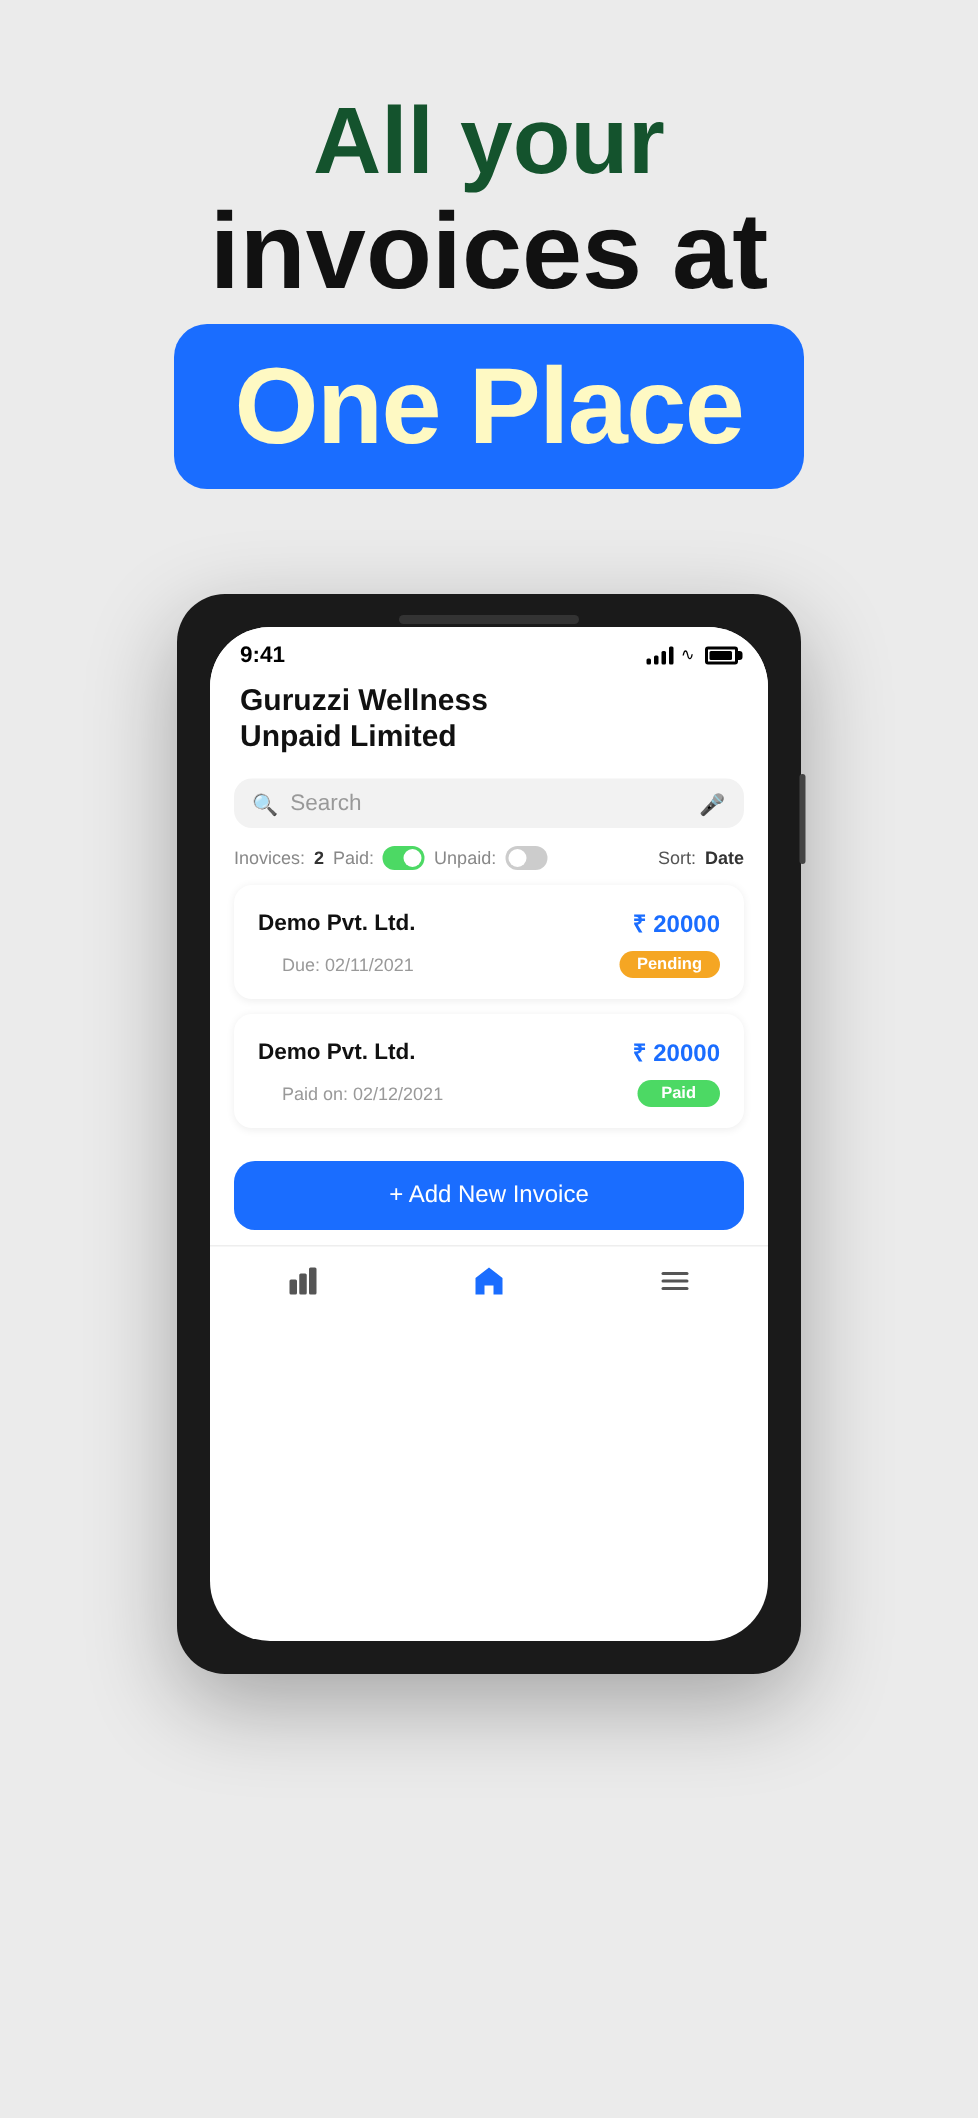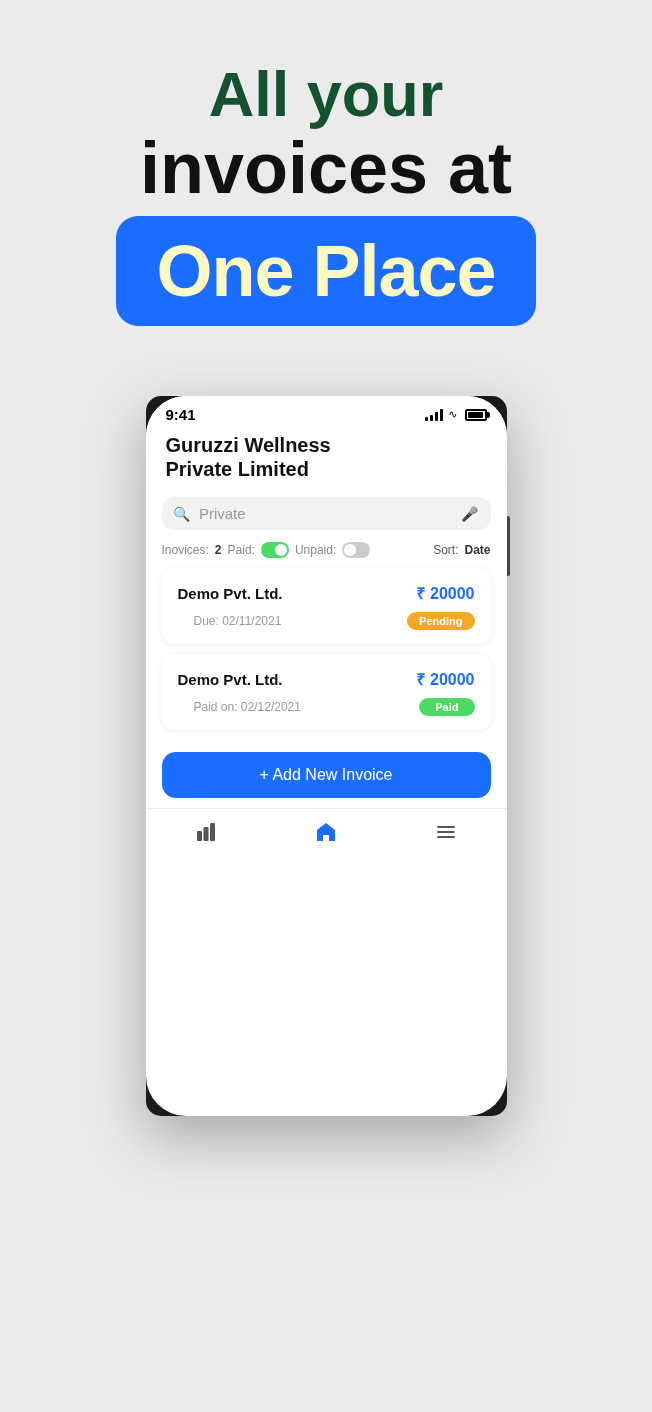--- a/index.html
+++ b/index.html
@@ -50,25 +50,25 @@
       letter-spacing: -1px;
     }
 
     .phone-wrapper {
       display: flex;
       justify-content: center;
       margin-top: 40px;
     }
 
     .phone-outer {
-      width: 361px;
+      width: 416px;
       height: 720px;
       background: #1a1a1a;
-      border-radius: 15px;
-      padding: 0;
+      border-radius: 32px;
+      padding: 22px;
       box-shadow: 0 20px 60px rgba(0,0,0,0.3);
       position: relative;
     }
 
     .phone-notch {
       position: absolute;
       top: 14px;
       left: 50%;
       transform: translateX(-50%);
       width: 120px;
@@ -399,27 +399,27 @@
           <span class="wifi-icon">∿</span>
           <div class="battery-icon">
             <div class="battery-fill"></div>
           </div>
         </div>
       </div>
 
       <div class="app-header">
         <div class="company-name">
           <span style="white-space: pre-line;">Guruzzi Wellness
-Private Limited</span>
+Unpaid Limited</span>
         </div>
       </div>
 
       <div class="search-bar">
         <span class="search-icon-inner">🔍</span>
-        <span class="search-text">Private</span>
+        <span class="search-text">Search</span>
         <span class="mic-icon">🎤</span>
       </div>
 
       <div class="filter-bar">
         <span>Inovices:</span>
         <span class="count">2</span>
         <span>Paid:</span>
         <div class="toggle-on"></div>
         <span>Unpaid:</span>
         <div class="toggle-off"></div>

